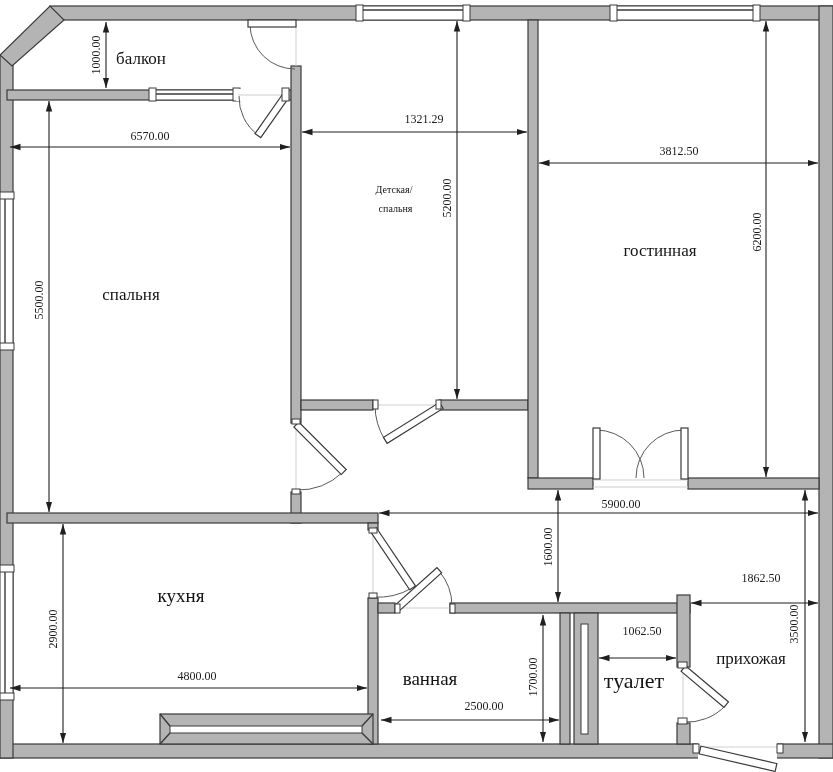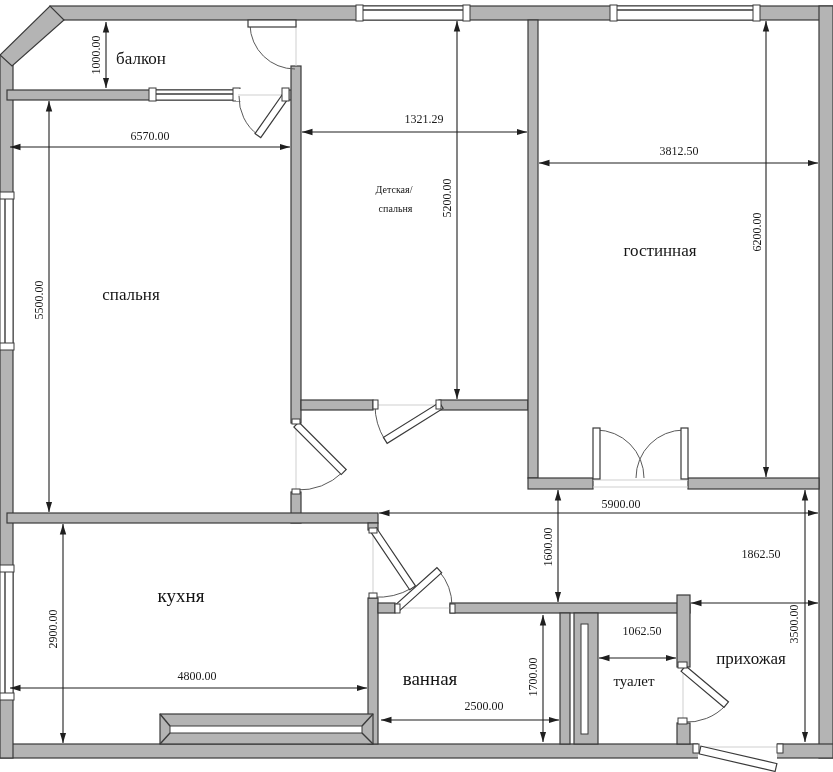--- a/index.html
+++ b/index.html
@@ -191,33 +191,33 @@
 
   <div class="lbl" style="left:141px;top:59px;">балкон</div>
   <div class="lbl" style="left:131px;top:295px;">спальня</div>
   <div class="lbl two-line" style="left:394px;top:199px;">
     <span style="display:block;">Детская/</span>
     <span style="display:block;">спальня</span>
   </div>
   <div class="lbl" style="left:660px;top:251px;">гостинная</div>
   <div class="lbl" style="left:181px;top:596px;font-size:19px;">кухня</div>
   <div class="lbl" style="left:430px;top:679px;font-size:19px;">ванная</div>
-  <div class="lbl" style="left:634px;top:681px;font-size:15px;">туалет</div>
+  <div class="lbl" style="left:634px;top:681px;font-size:22px;">туалет</div>
   <div class="lbl" style="left:751px;top:659px;">прихожая</div>
 
   <div class="dimlbl v" style="left:96px;top:55px;">1000.00</div>
   <div class="dimlbl" style="left:150px;top:136px;">6570.00</div>
   <div class="dimlbl" style="left:424px;top:119px;">1321.29</div>
   <div class="dimlbl" style="left:679px;top:151px;">3812.50</div>
   <div class="dimlbl v" style="left:447px;top:198px;">5200.00</div>
   <div class="dimlbl v" style="left:757px;top:232px;">6200.00</div>
   <div class="dimlbl v" style="left:39px;top:300px;">5500.00</div>
   <div class="dimlbl" style="left:601px;top:504px;margin-left:20px;">5900.00</div>
   <div class="dimlbl v" style="left:548px;top:547px;">1600.00</div>
   <div class="dimlbl v" style="left:53px;top:629px;">2900.00</div>
   <div class="dimlbl" style="left:197px;top:676px;">4800.00</div>
   <div class="dimlbl" style="left:484px;top:693px;margin-top:13px;">2500.00</div>
   <div class="dimlbl v" style="left:533px;top:677px;">1700.00</div>
   <div class="dimlbl" style="left:642px;top:631px;">1062.50</div>
-  <div class="dimlbl" style="left:761px;top:554px;">1862.50</div>
+  <div class="dimlbl" style="left:761px;top:578px;">1862.50</div>
   <div class="dimlbl v" style="left:794px;top:624px;">3500.00</div>
 
 </div>
 
 </body></html>

